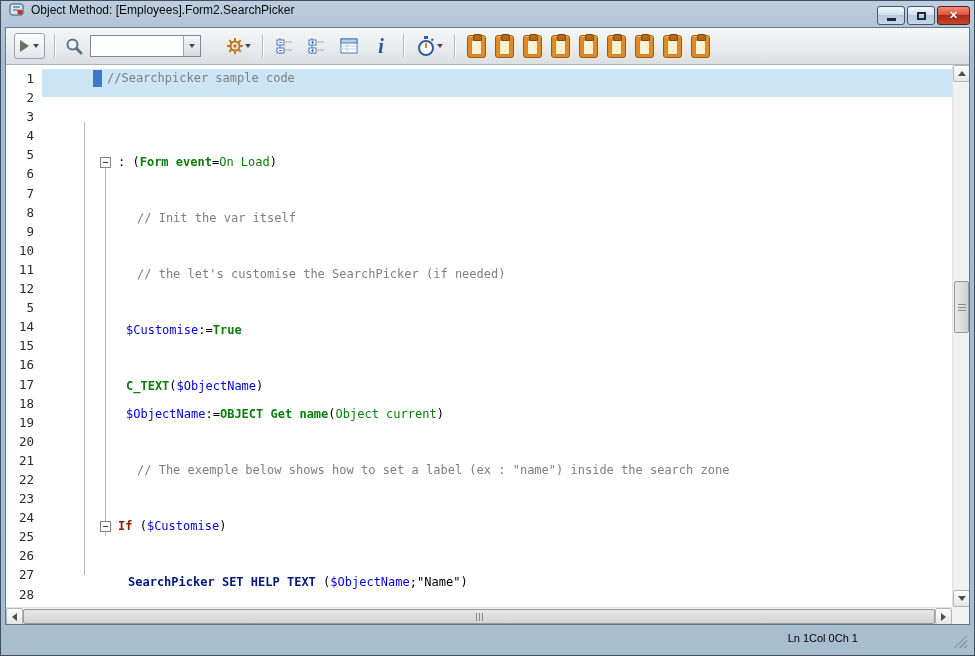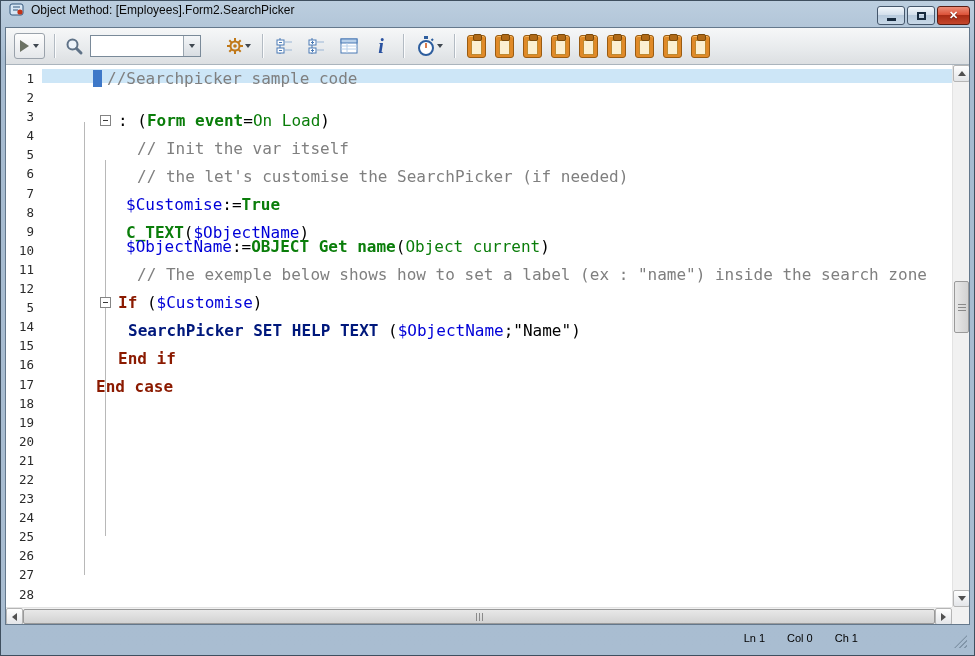--- a/index.html
+++ b/index.html
@@ -38,22 +38,22 @@
   .clip-btn{min-width:21px;padding:0;}
   .clipboard{width:19px;height:23px;background:#e08a28;border:1px solid #9a5c12;border-radius:3px;position:relative;box-shadow:inset 0 1px 0 #f5b860;}
   .clipboard::before{content:"";position:absolute;left:3px;right:3px;top:4px;bottom:2px;background:#fbf0d2;border:1px solid #c08a30;}
   .clipboard::after{content:"";position:absolute;left:5px;top:-2px;width:7px;height:5px;background:#b06a18;border:1px solid #7a4a0c;border-radius:2px;}
   
   .editor{flex:1;position:relative;background:#fff;overflow:hidden;}
   .gutter{position:absolute;left:0;top:0;bottom:17px;width:36px;background:#fff;padding-top:4px;overflow:hidden;}
   .gutter-num{height:19.1px;line-height:19.1px;text-align:right;padding-right:8px;
     font-family:"DejaVu Sans Mono",monospace;font-size:12.5px;color:#2a2a2a;}
   .code-content{position:absolute;left:36px;right:17px;top:0;bottom:17px;padding-top:4px;overflow:hidden;}
-  .code-line{position:relative;height:14px;line-height:19.1px;white-space:pre;z-index:1;
-    font-family:"DejaVu Sans Mono",monospace;font-size:16px;color:#000;}
+  .code-line{position:relative;height:28px;line-height:19.1px;white-space:pre;z-index:1;
+    font-family:"DejaVu Sans Mono",monospace;font-size:12px;color:#000;}
   .line-highlight{background:var(--c-line_highlight);}
   .line-text{display:inline-block;white-space:pre;}
   .seg-cmt{color:var(--c-comment);}
   .seg-kw{color:var(--c-keyword);font-weight:bold;}
   .seg-cmd{color:var(--c-command);font-weight:bold;}
   .seg-const{color:var(--c-constant);}
   .seg-bconst{color:var(--c-command);font-weight:bold;}
   .seg-var{color:var(--c-variable);}
   .seg-plugin{color:var(--c-plugin);font-weight:bold;}
   .seg-plain,.seg-str{color:#000;}
@@ -74,21 +74,21 @@
   .tri-right{width:0;height:0;border-top:4px solid transparent;border-bottom:4px solid transparent;border-left:5px solid #505050;}
   .vthumb{position:absolute;left:1px;width:15px;top:216px;height:52px;border:1px solid #9a9a9a;border-radius:2px;
     background:linear-gradient(90deg,#e8e8e8,#d2d2d2);display:flex;align-items:center;justify-content:center;}
   .hthumb{position:absolute;top:1px;height:15px;left:17px;right:17px;border:1px solid #9a9a9a;border-radius:2px;
     background:linear-gradient(#e8e8e8,#d2d2d2);display:flex;align-items:center;justify-content:center;}
   .grip-v{width:1px;height:8px;background:#8a8a8a;box-shadow:3px 0 0 #8a8a8a,-3px 0 0 #8a8a8a;}
   .grip-h{width:8px;height:1px;background:#8a8a8a;box-shadow:0 3px 0 #8a8a8a,0 -3px 0 #8a8a8a;}
   .sb-corner{position:absolute;right:0;bottom:0;width:17px;height:17px;background:#f1f1f1;}
   
   .statusbar{position:absolute;left:4px;right:4px;bottom:4px;height:26px;display:flex;align-items:center;
-    justify-content:flex-end;gap:22px;padding-right:112px;font-size:11px;color:#000;}
+    justify-content:flex-end;padding-right:112px;font-size:11px;color:#000;}
   .resize-grip{position:absolute;right:7px;bottom:7px;width:13px;height:13px;
     background:repeating-linear-gradient(135deg,transparent 0 2px,#8296a9 2px 3.5px);
     clip-path:polygon(100% 0,100% 100%,0 100%);}
 </style>
 </head>
 <body>
 
 <div class="window">
 
   <div class="titlebar">

